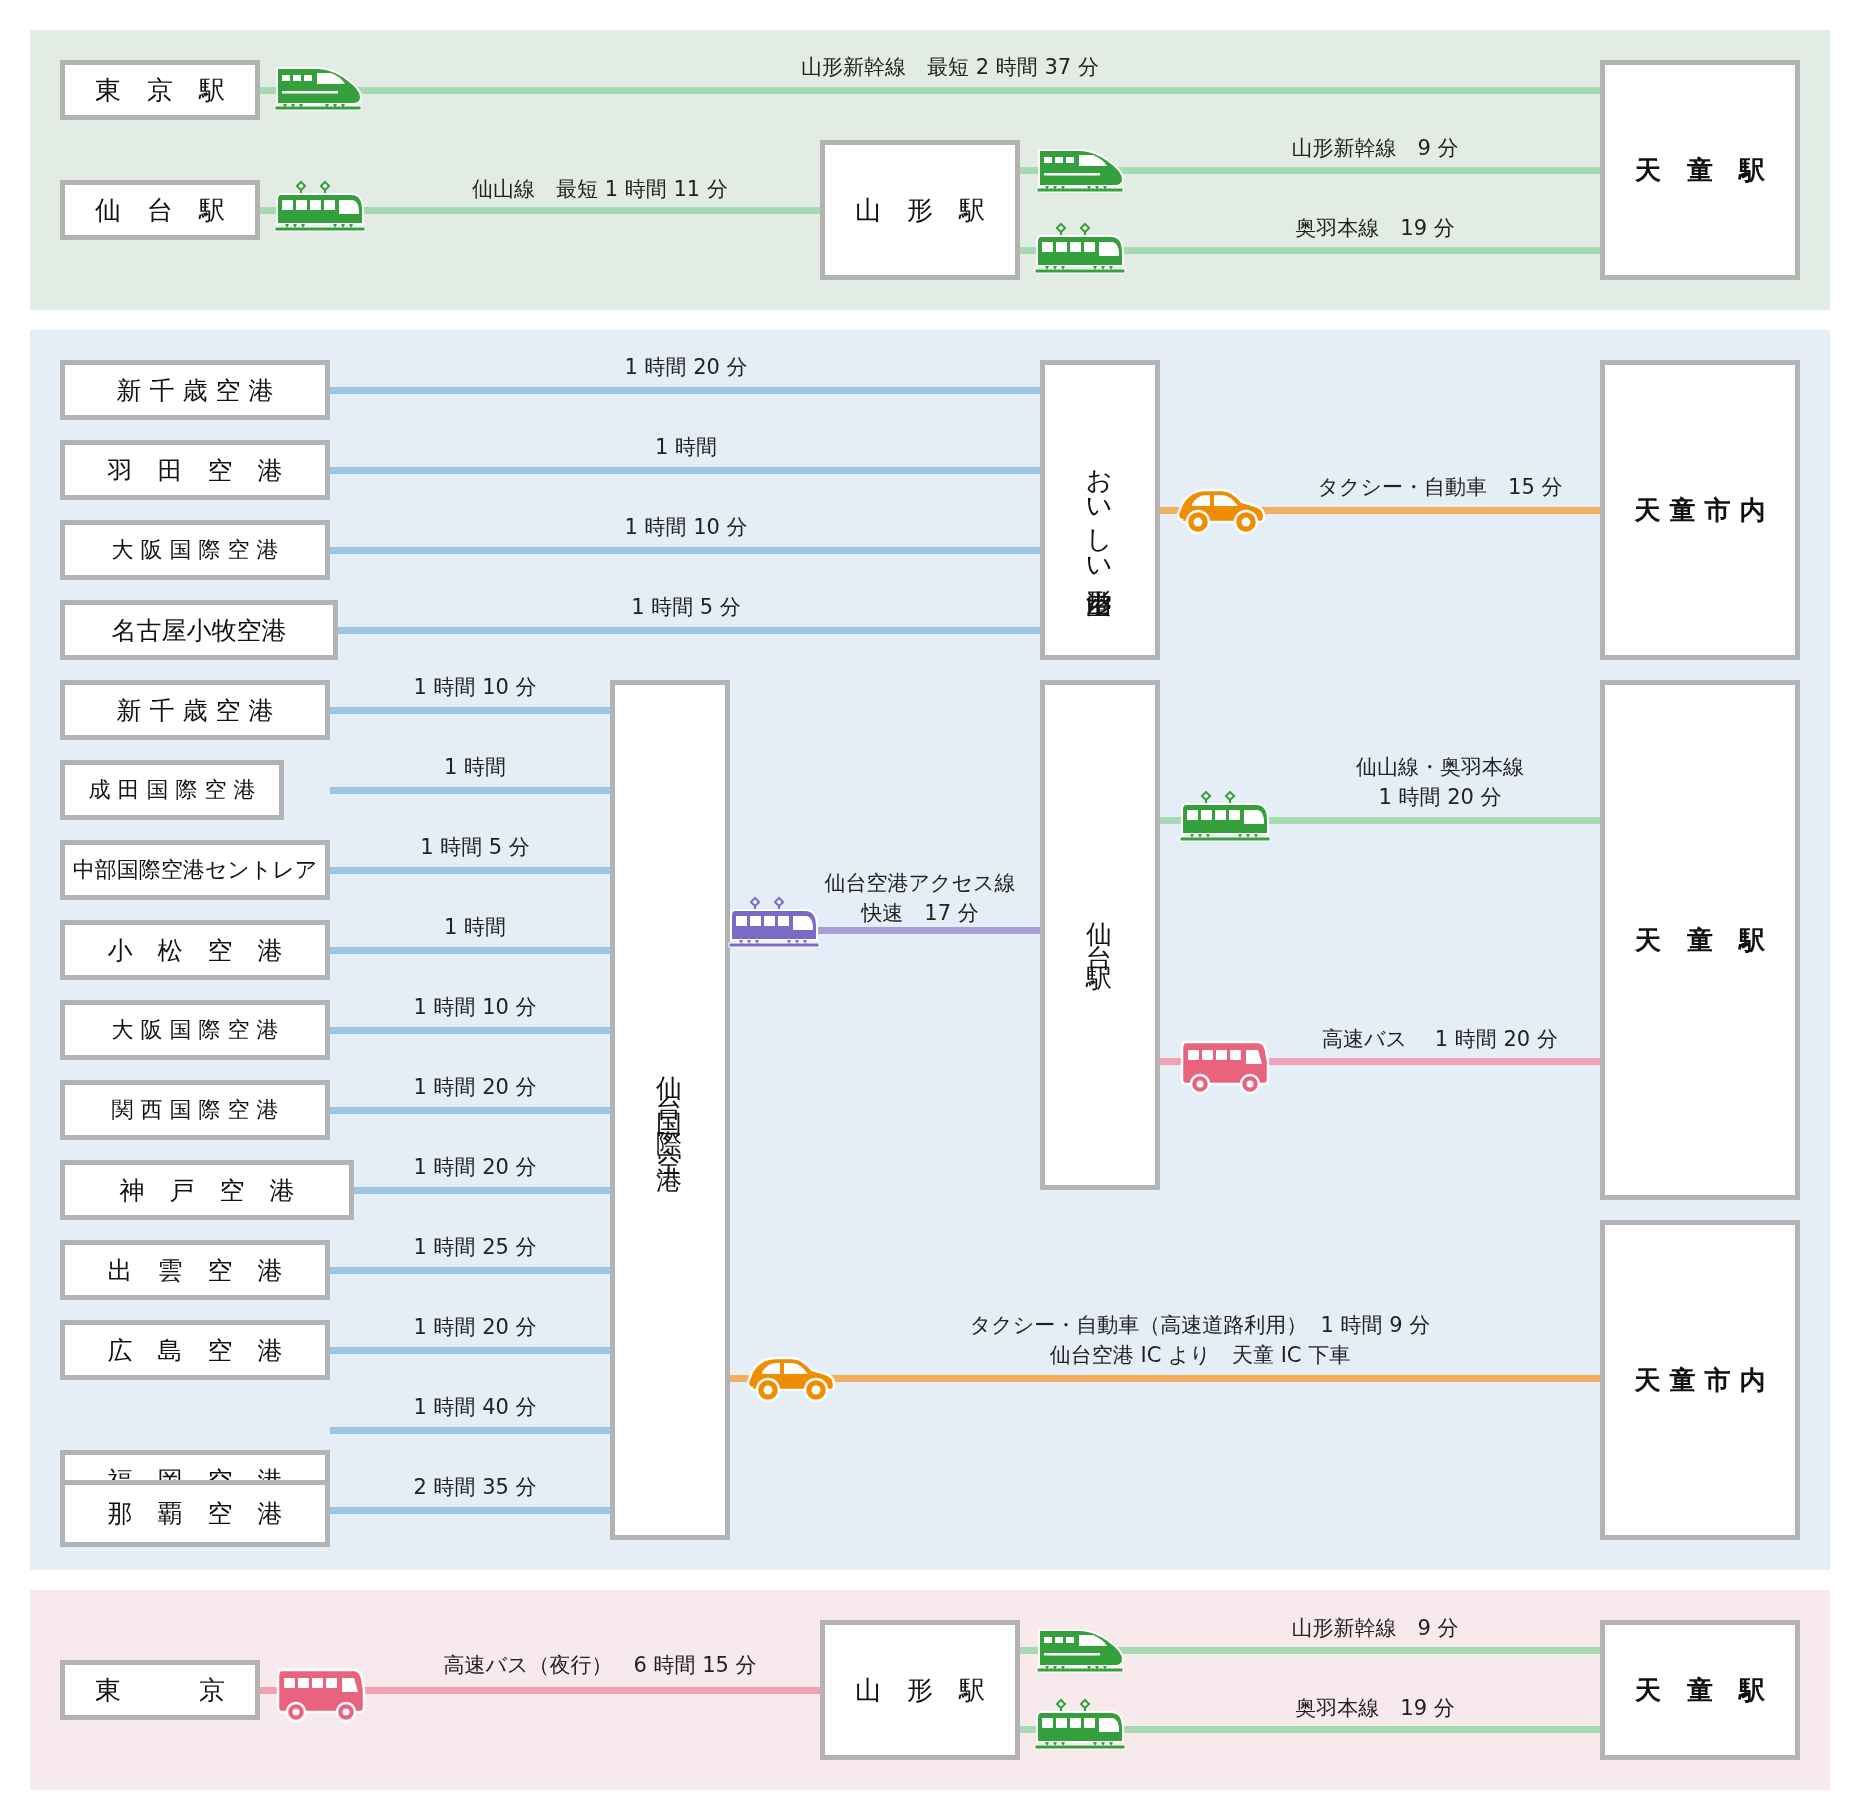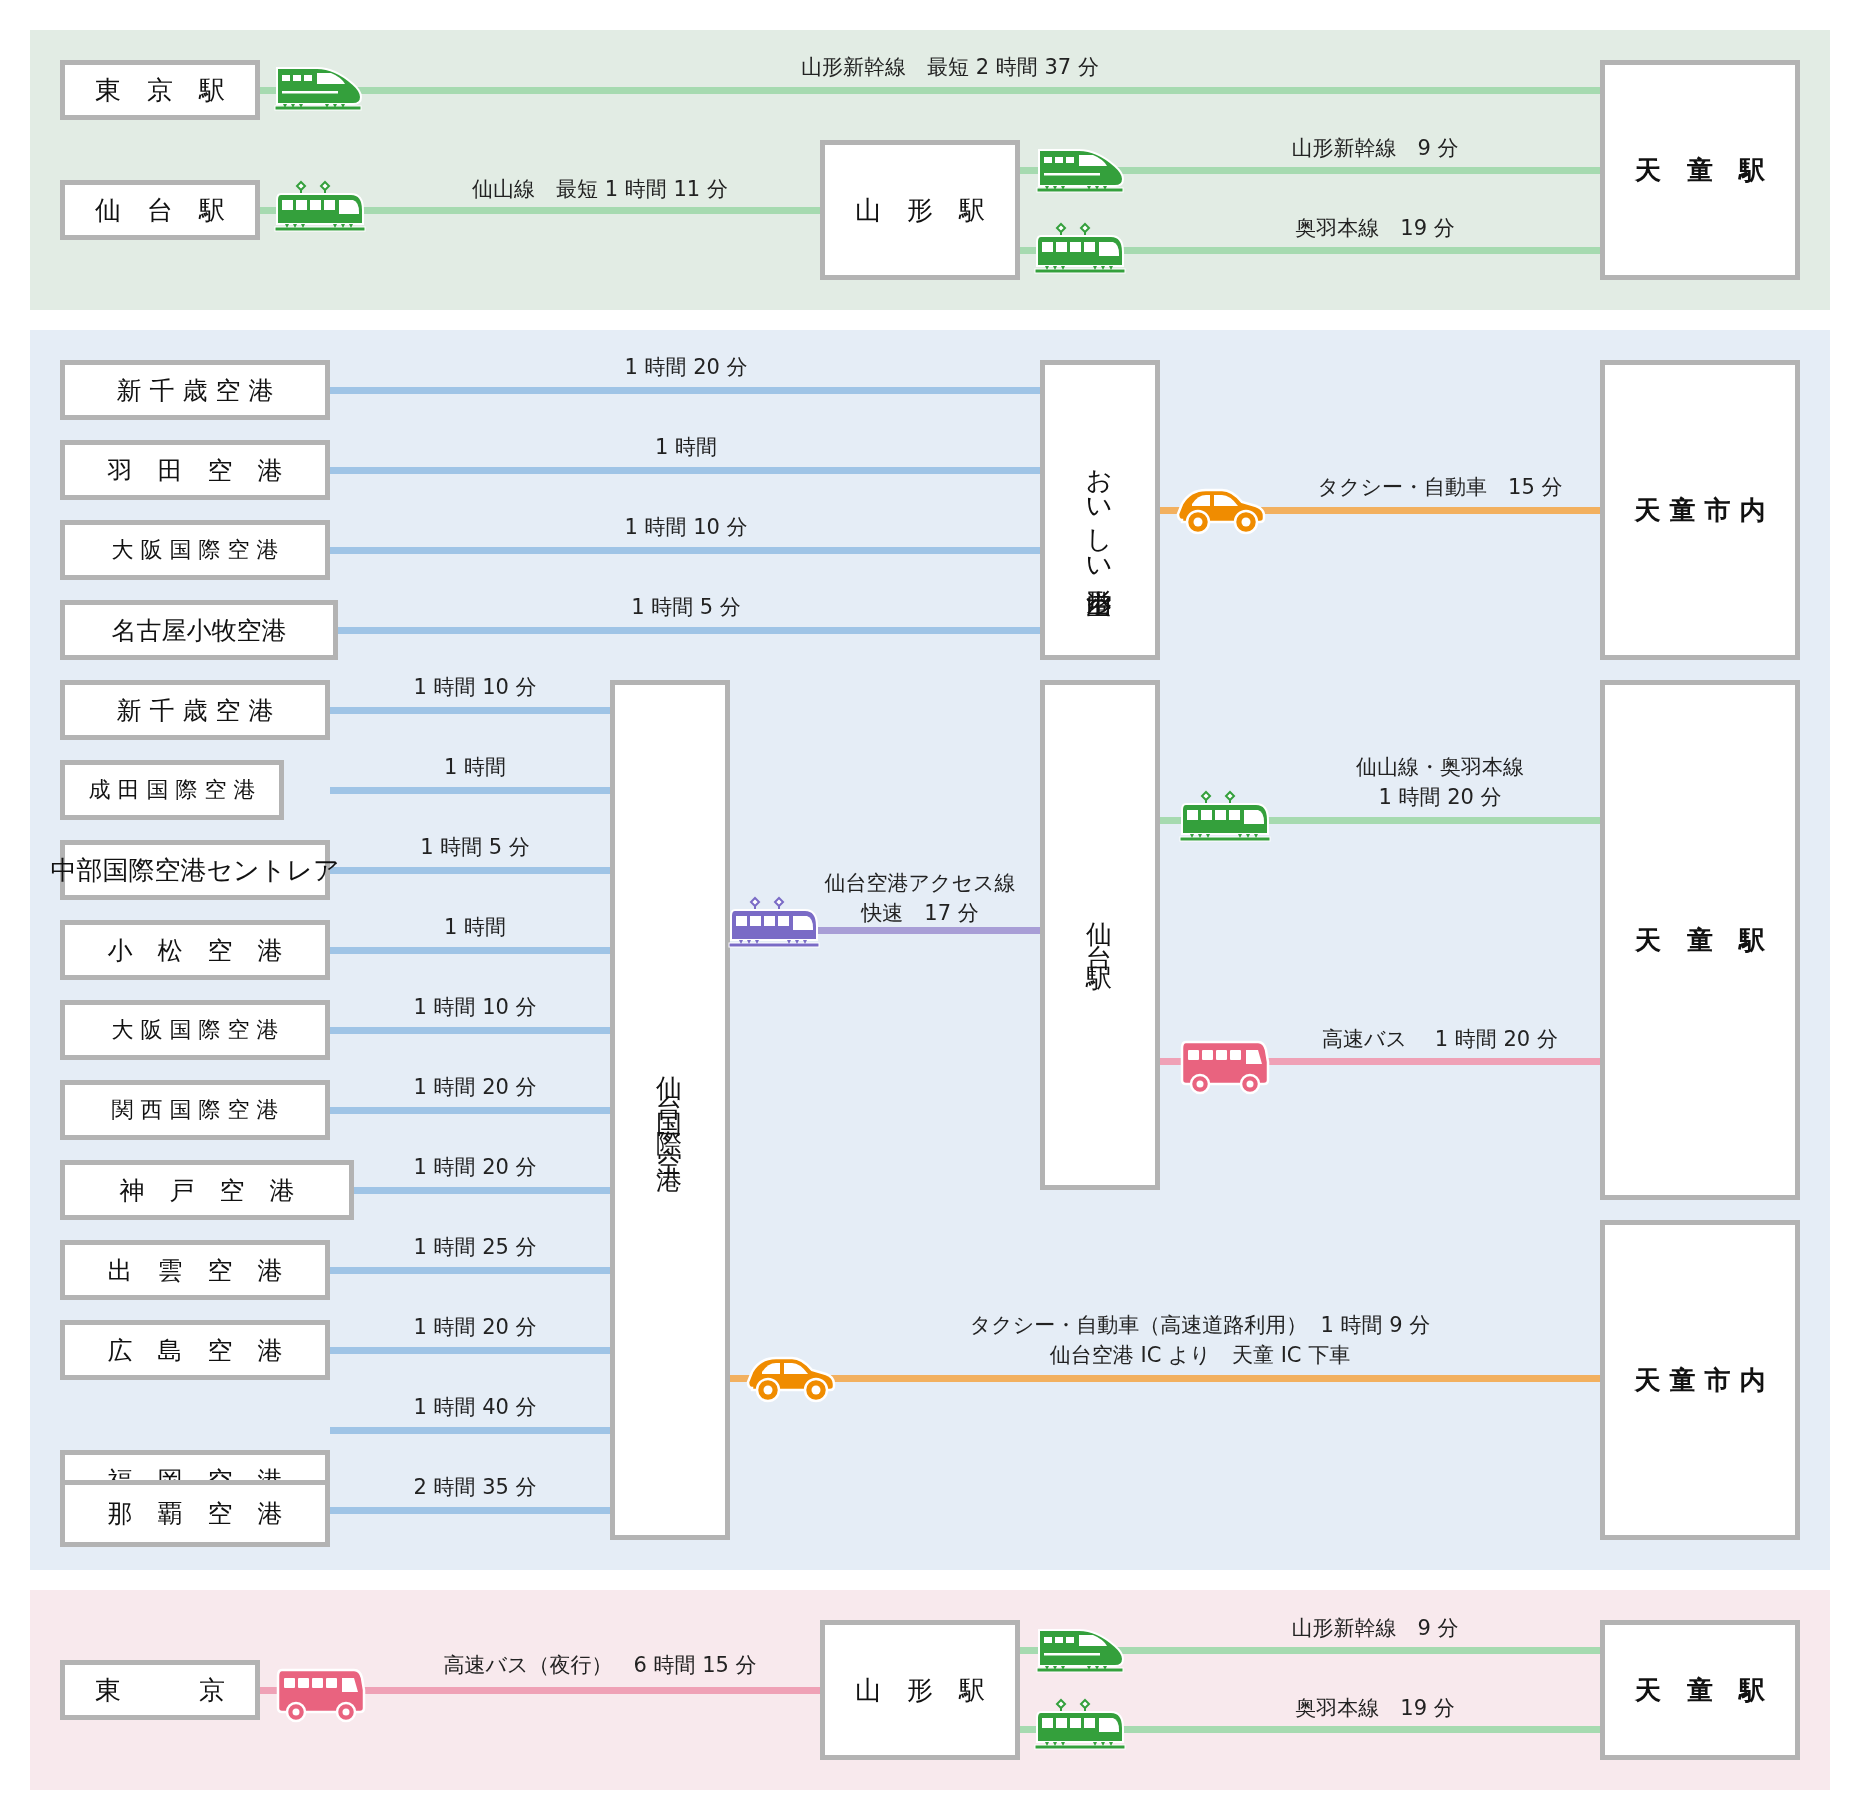--- a/index.html
+++ b/index.html
@@ -189,21 +189,21 @@
       <span class="lbl">新 千 歳 空 港</span>
     </div>
     <div class="cap" style="left: 375px; top: 672px; width: 200px;">1 時間 10 分</div>
     <div class="line l-blue" style="left: 330px; top: 787px; width: 280px;"></div>
     <div class="box" style="left: 60px; top: 760px; width: 224px; height: 60px; font-size: 25px;">
       <span class="lbl" style="font-size: 22px;">成 田 国 際 空 港</span>
     </div>
     <div class="cap" style="left: 375px; top: 752px; width: 200px;">1 時間</div>
     <div class="line l-blue" style="left: 330px; top: 867px; width: 280px;"></div>
     <div class="box" style="left: 60px; top: 840px; width: 270px; height: 60px; font-size: 25px;">
-      <span class="lbl" style="font-size: 26px; text-align: right;">中部国際空港セントレア</span>
+      <span class="lbl" style="font-size: 22px; text-align: right;">中部国際空港セントレア</span>
     </div>
     <div class="cap" style="left: 375px; top: 832px; width: 200px;">1 時間 5 分</div>
     <div class="line l-blue" style="left: 330px; top: 947px; width: 280px;"></div>
     <div class="box" style="left: 60px; top: 920px; width: 270px; height: 60px; font-size: 25px;">
       <span class="lbl">小　松　空　港</span>
     </div>
     <div class="cap" style="left: 375px; top: 912px; width: 200px;">1 時間</div>
     <div class="line l-blue" style="left: 330px; top: 1027px; width: 280px;"></div>
     <div class="box" style="left: 60px; top: 1000px; width: 270px; height: 60px; font-size: 25px;">
       <span class="lbl" style="font-size: 22px;">大 阪 国 際 空 港</span>

